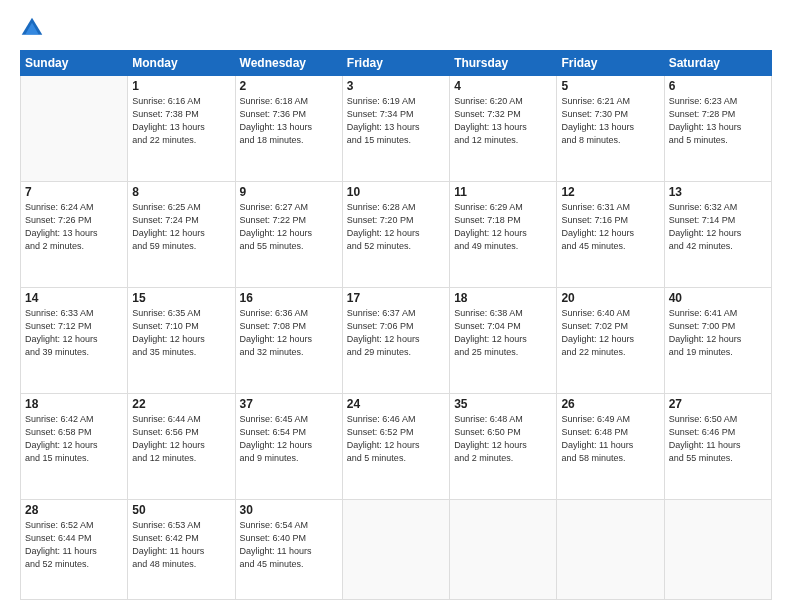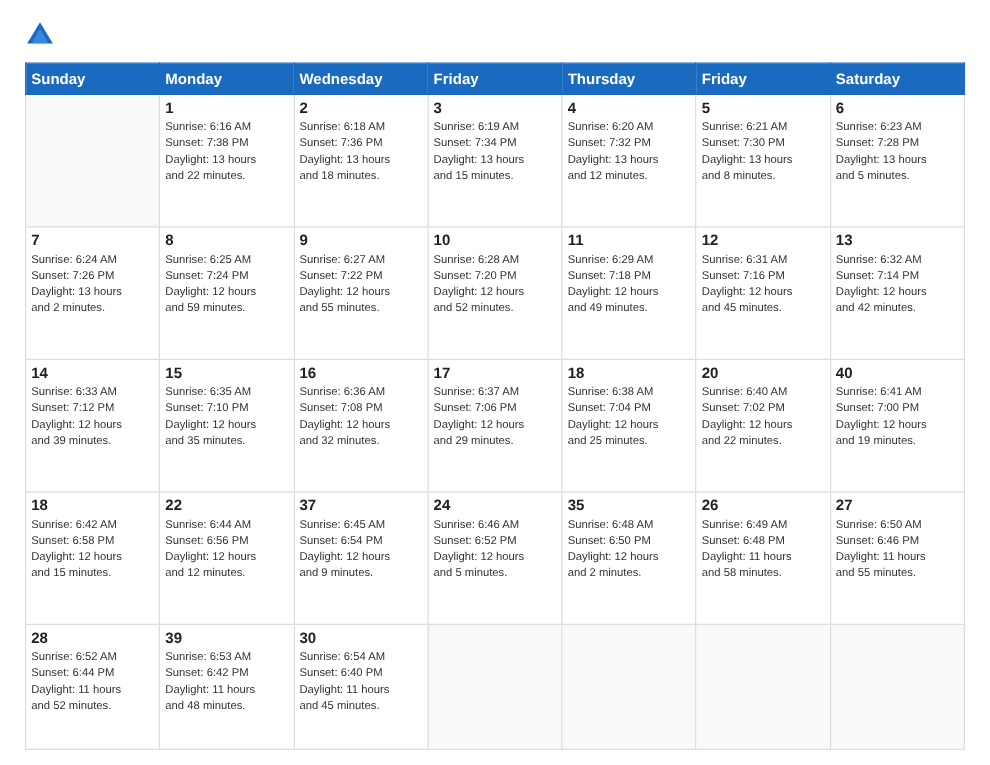--- a/index.html
+++ b/index.html
@@ -254,21 +254,21 @@
             <span class="day-number">27</span>
             <div class="day-info">Sunrise: 6:50 AM<br>Sunset: 6:46 PM<br>Daylight: 11 hours<br>and 55 minutes.</div>
           </td>
         </tr>
         <tr class="last-row">
           <td>
             <span class="day-number">28</span>
             <div class="day-info">Sunrise: 6:52 AM<br>Sunset: 6:44 PM<br>Daylight: 11 hours<br>and 52 minutes.</div>
           </td>
           <td>
-            <span class="day-number">39</span>
+            <span class="day-number">50</span>
             <div class="day-info">Sunrise: 6:53 AM<br>Sunset: 6:42 PM<br>Daylight: 11 hours<br>and 48 minutes.</div>
           </td>
           <td>
             <span class="day-number">30</span>
             <div class="day-info">Sunrise: 6:54 AM<br>Sunset: 6:40 PM<br>Daylight: 11 hours<br>and 45 minutes.</div>
           </td>
           <td class="empty"></td>
           <td class="empty"></td>
           <td class="empty"></td>
           <td class="empty"></td>

